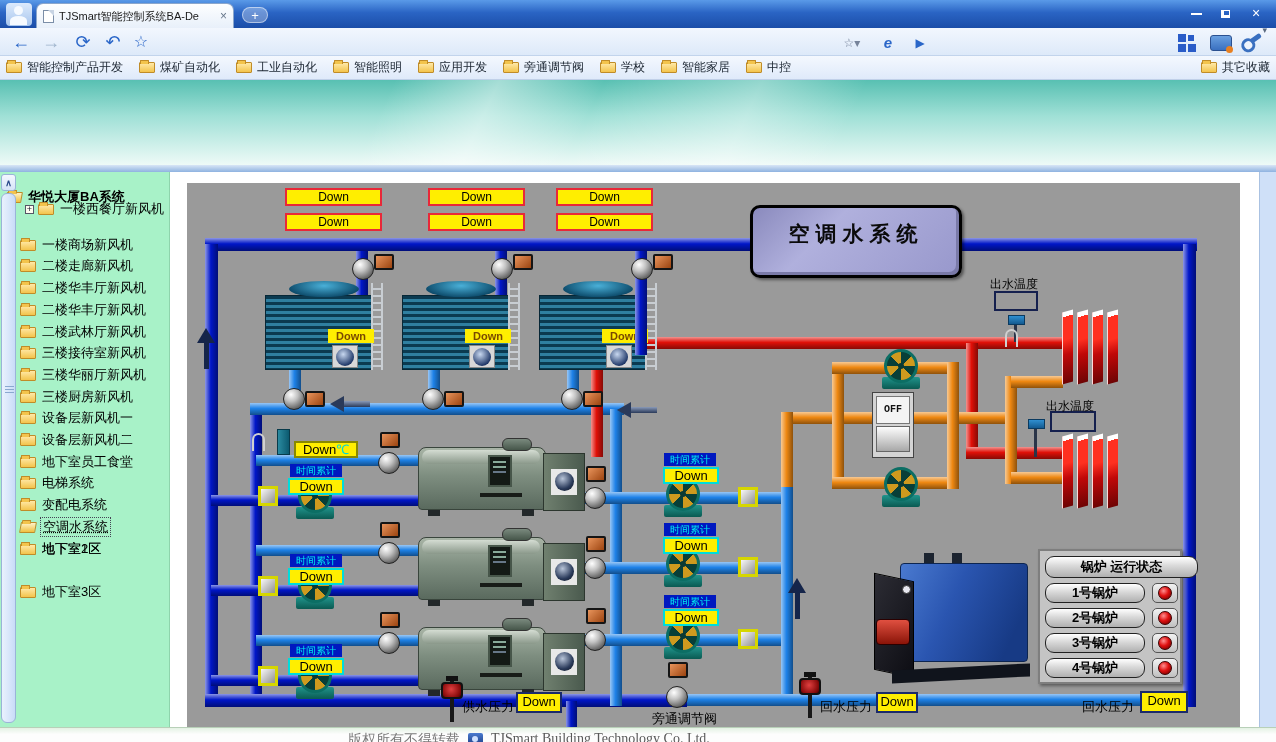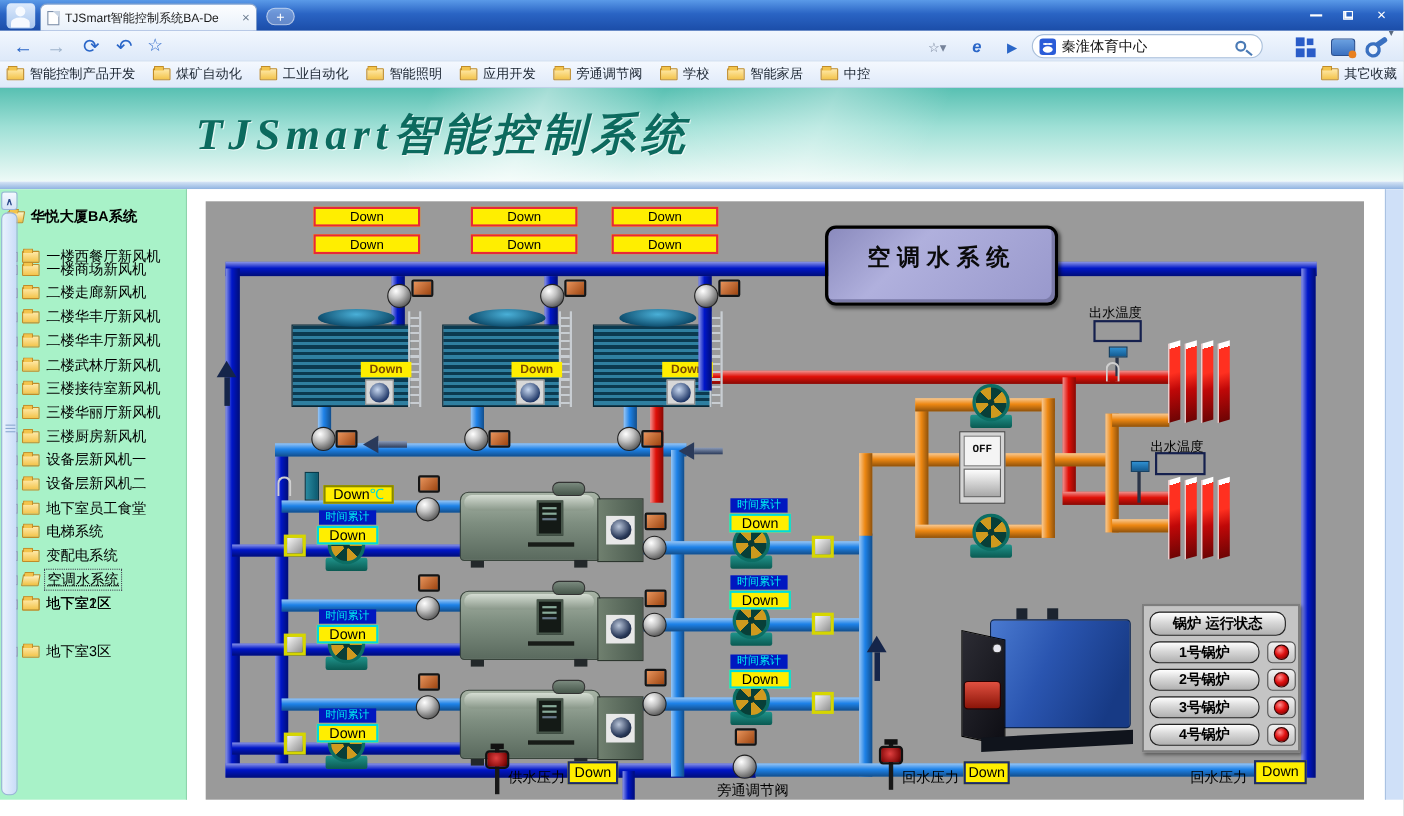--- a/index.html
+++ b/index.html
@@ -181,25 +181,20 @@
 
   <div id="toolbar">
     <span class="tbico" style="left:8px">←</span>
     <span class="tbico dis" style="left:38px">→</span>
     <span class="tbico" style="left:70px">⟳</span>
     <span class="tbico" style="left:100px">↶</span>
     <span class="tbico" style="left:128px;font-size:16px">☆</span>
     <div class="tbbtn" id="star-drop"><span>☆</span><span>▾</span></div>
     <div class="tbbtn" id="e-btn">e</div>
     <div class="tbbtn" id="play-btn">▶</div>
-    <div id="searchbox">
-      <span class="paw"></span>
-      <span class="stext">秦淮体育中心</span>
-      <span class="mag"></span>
-    </div>
     <div id="grid-ico"></div>
     <div id="shot-ico"></div>
     <div id="wrench-ico"></div>
   </div>
 
   <div id="bookmarks">
     <div class="bkitem">
         <span class="folder"></span>
         <span>智能控制产品开发</span>
       </div>
@@ -235,32 +230,31 @@
         <span class="folder"></span>
         <span>中控</span>
       </div>
       <div class="bkitem" id="bk-other">
       <span class="folder"></span>
       <span>其它收藏</span>
     </div>
   </div>
 
   <div id="banner">
-    <div id="banner-title">TJSmart智能控制系统</div>
   </div>
   <div id="hdr-sep"></div>
 
   <div id="content">
     <div id="sidebar">
         <div class="treeline" style="top: 26px; height: 384.9px;"></div>
         <div class="trow" style="top: 16px; left: 6px; font-weight: bold;">
           <span class="folder open"></span>
           <span class="lbl">华悦大厦BA系统</span>
         </div>
-        <div class="trow" style="top: 52px;">
+        <div class="trow" style="top: 28px; padding-left: 18px;">
           <span class="ebox">+</span>
           <span class="folder"></span>
           <span class="lbl">一楼西餐厅新风机</span>
         </div>
         <div class="trow" style="top: 64px;">
           <span class="ebox">+</span>
           <span class="folder"></span>
           <span class="lbl">一楼商场新风机</span>
         </div>
         <div class="trow" style="top: 85px;">
@@ -386,21 +380,21 @@
         <div class="bo-body"></div>
         <div class="bo-stub" style="left:50px"></div>
           <div class="bo-stub" style="left:78px"></div>
         <div class="bo-front"></div>
         <div class="bo-gauge"></div>
         <div class="bo-burner"></div>
         <div class="bo-base"></div>
       </div>
 
       <div id="boilerpanel">
-        <div class="pbtn" style="left:5px;top:5px;width:124px;height:22px;line-height:20px">锅炉 运行状态</div>
+        <div class="pbtn" style="left:5px;top:5px;width:153px;height:22px;line-height:20px">锅炉 运行状态</div>
       <div class="pbtn" style="position: absolute; left: 5px; top: 32px; width: 100px; height: 20px; line-height: 18px;">1号锅炉</div>
           <div class="led" style="position: absolute; left: 112px; top: 32px; width: 26px; height: 20px;">
             <i></i>
           </div>
           <div class="pbtn" style="position: absolute; left: 5px; top: 57px; width: 100px; height: 20px; line-height: 18px;">2号锅炉</div>
           <div class="led" style="position: absolute; left: 112px; top: 57px; width: 26px; height: 20px;">
             <i></i>
           </div>
           <div class="pbtn" style="position: absolute; left: 5px; top: 82px; width: 100px; height: 20px; line-height: 18px;">3号锅炉</div>
           <div class="led" style="position: absolute; left: 112px; top: 82px; width: 26px; height: 20px;">
@@ -604,13 +598,20 @@
         <div class="dbtn-top" style="position: absolute; left: 241px; top: 30px; width: 97px; height: 18px;">Down</div>
         <div class="dbtn-top" style="position: absolute; left: 369px; top: 5px; width: 97px; height: 18px;">Down</div>
         <div class="dbtn-top" style="position: absolute; left: 369px; top: 30px; width: 97px; height: 18px;">Down</div>
       </div>
 
     <div id="vscroll"></div>
     <div id="vs-up">∧</div>
     <div id="vs-thumb"></div>
   </div>
 
+  <div id="footer">
+    <div class="frow">
+      <span class="cp">版权所有不得转载</span>
+      <span class="co-ico"></span>
+      <span class="co">TJSmart Building Technology Co. Ltd.</span>
+    </div>
+  </div>
 </div>
 
 </body></html>

